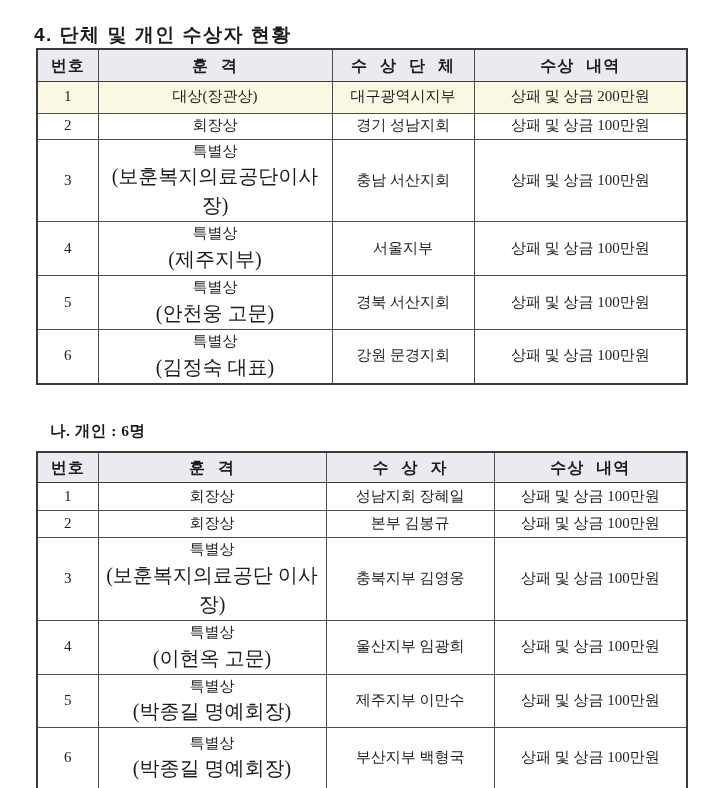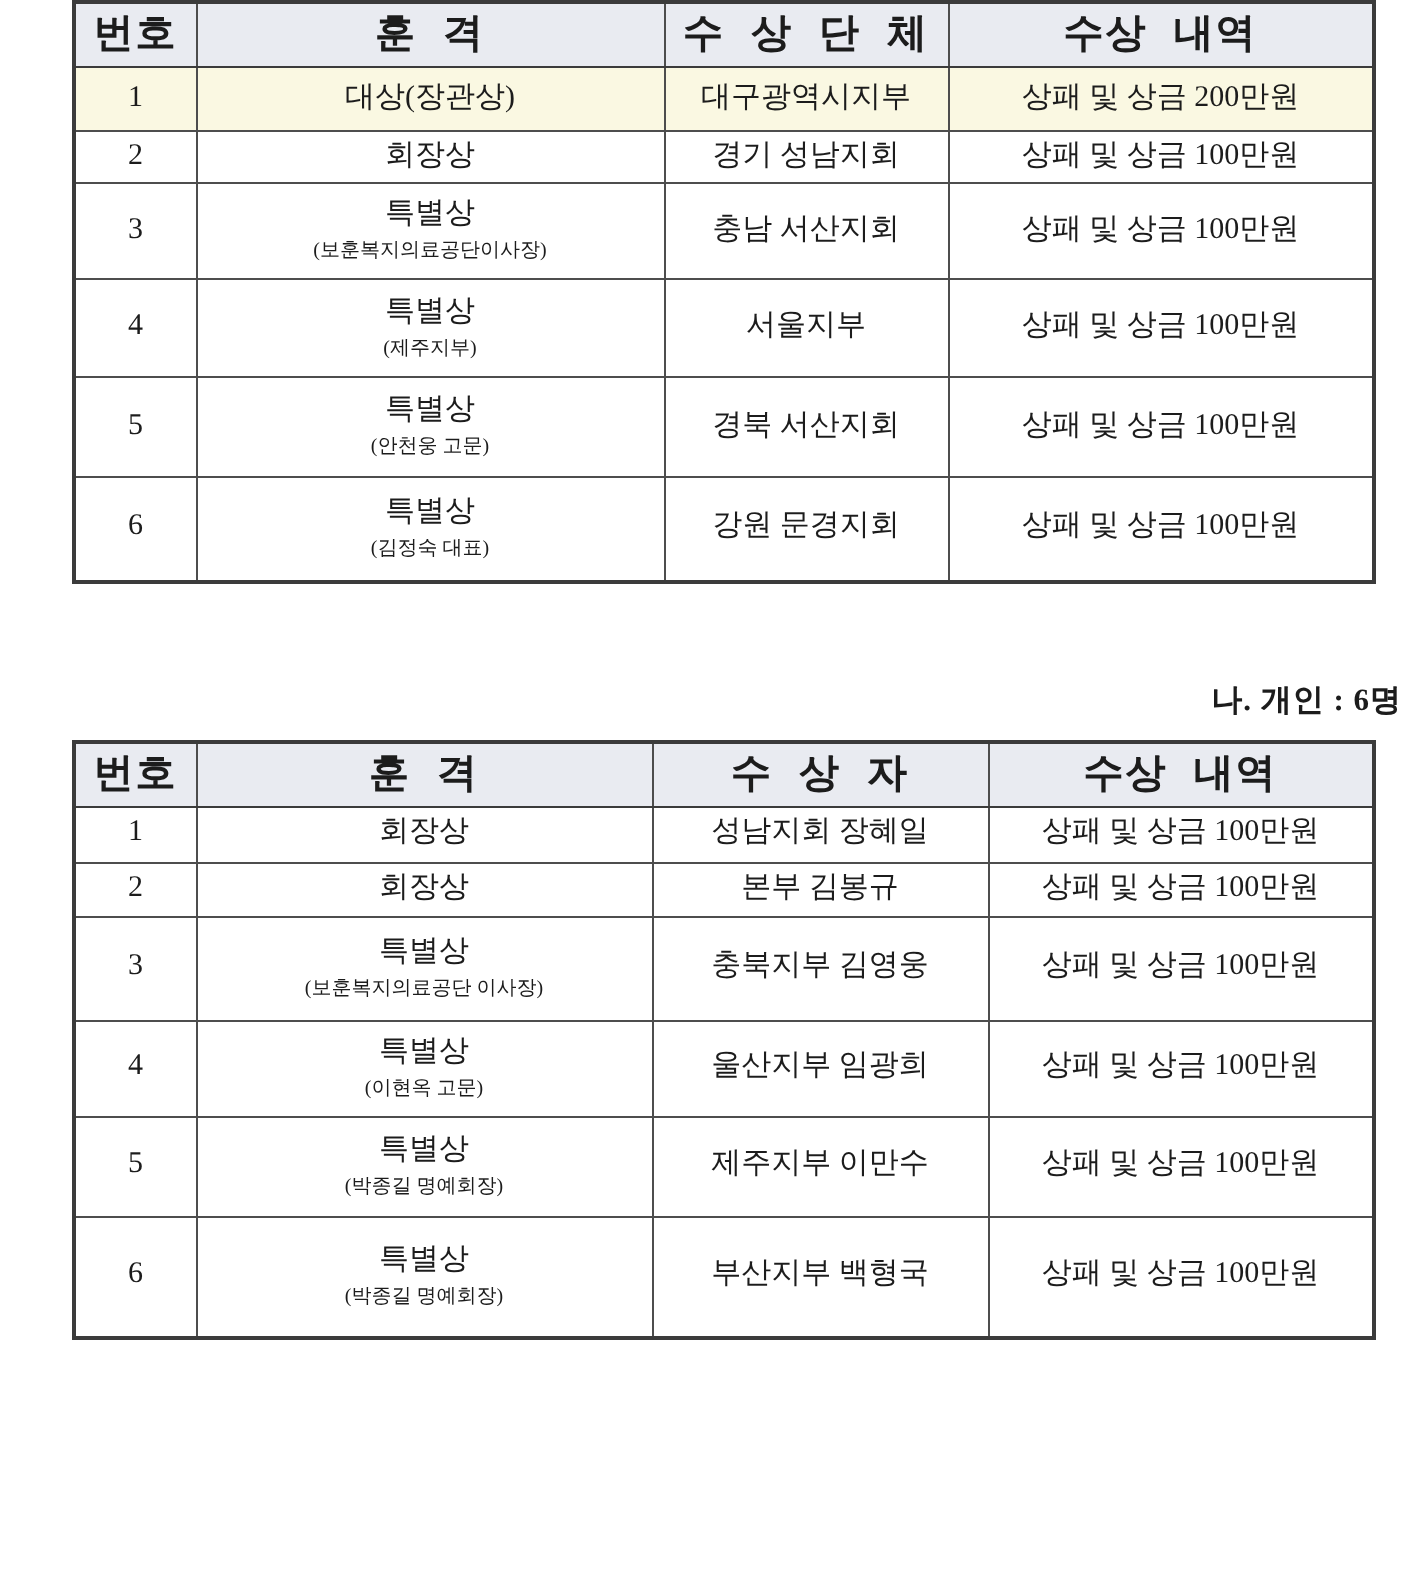--- a/index.html
+++ b/index.html
@@ -22,52 +22,51 @@
     letter-spacing: 1.5px;
     margin: 22px 0 0 34px;
   }
   .section-label {
     font-size: 15.5px;
     font-weight: 600;
     letter-spacing: 0.5px;
     margin: 21px 0 9px 50px;
   }
   .section-label.second {
-    margin-top: 48px;
-    text-align: right;
+    margin-top: 36px;
   }
   table.doc-table {
     border-collapse: collapse;
     table-layout: fixed;
     width: 650px;
     margin-left: 36px;
     border: 2px solid var(--border-dark, #3b3b3b);
   }
   table.doc-table th,
   table.doc-table td {
     border: 1px solid var(--border-light, #4d4d4d);
     text-align: center;
     vertical-align: middle;
     padding: 1px 2px;
     font-size: 15px;
     line-height: 1.45;
   }
   table.doc-table thead th {
     background: var(--header-bg, #e9ebf1);
-    font-size: 20px;
+    font-size: 16px;
     font-weight: 600;
     word-spacing: 7px;
     letter-spacing: 1px;
     border-bottom: 1.5px solid var(--border-dark, #3b3b3b);
   }
   tr.highlight td {
     background: var(--highlight-bg, #faf8e2);
   }
   .award-line { display: block; }
-  .award-note { display: block; font-size: 10px; }
+  .award-note { display: block; font-size: 20px; }
 
   
   #group-table thead tr { height: 32px; }
   #group-table tbody tr:nth-child(1) { height: 32px; }
   #group-table tbody tr:nth-child(2) { height: 26px; }
   #group-table tbody tr:nth-child(3) { height: 48px; }
   #group-table tbody tr:nth-child(4) { height: 49px; }
   #group-table tbody tr:nth-child(5) { height: 50px; }
   #group-table tbody tr:nth-child(6) { height: 52px; }
 
@@ -77,20 +76,21 @@
   #indiv-table tbody tr:nth-child(3) { height: 52px; }
   #indiv-table tbody tr:nth-child(4) { height: 48px; }
   #indiv-table tbody tr:nth-child(5) { height: 50px; }
   #indiv-table tbody tr:nth-child(6) { height: 61px; }
 </style>
 </head>
 <body>
 
 <div>
 
+  <h1 class="page-title">4. 단체 및 개인 수상자 현황</h1>
 
 
   <table class="doc-table" id="group-table">
     <colgroup>
       <col style="width:61px">
         <col style="width:234px">
         <col style="width:142px">
         <col style="width:213px">
     </colgroup>
     <thead>

